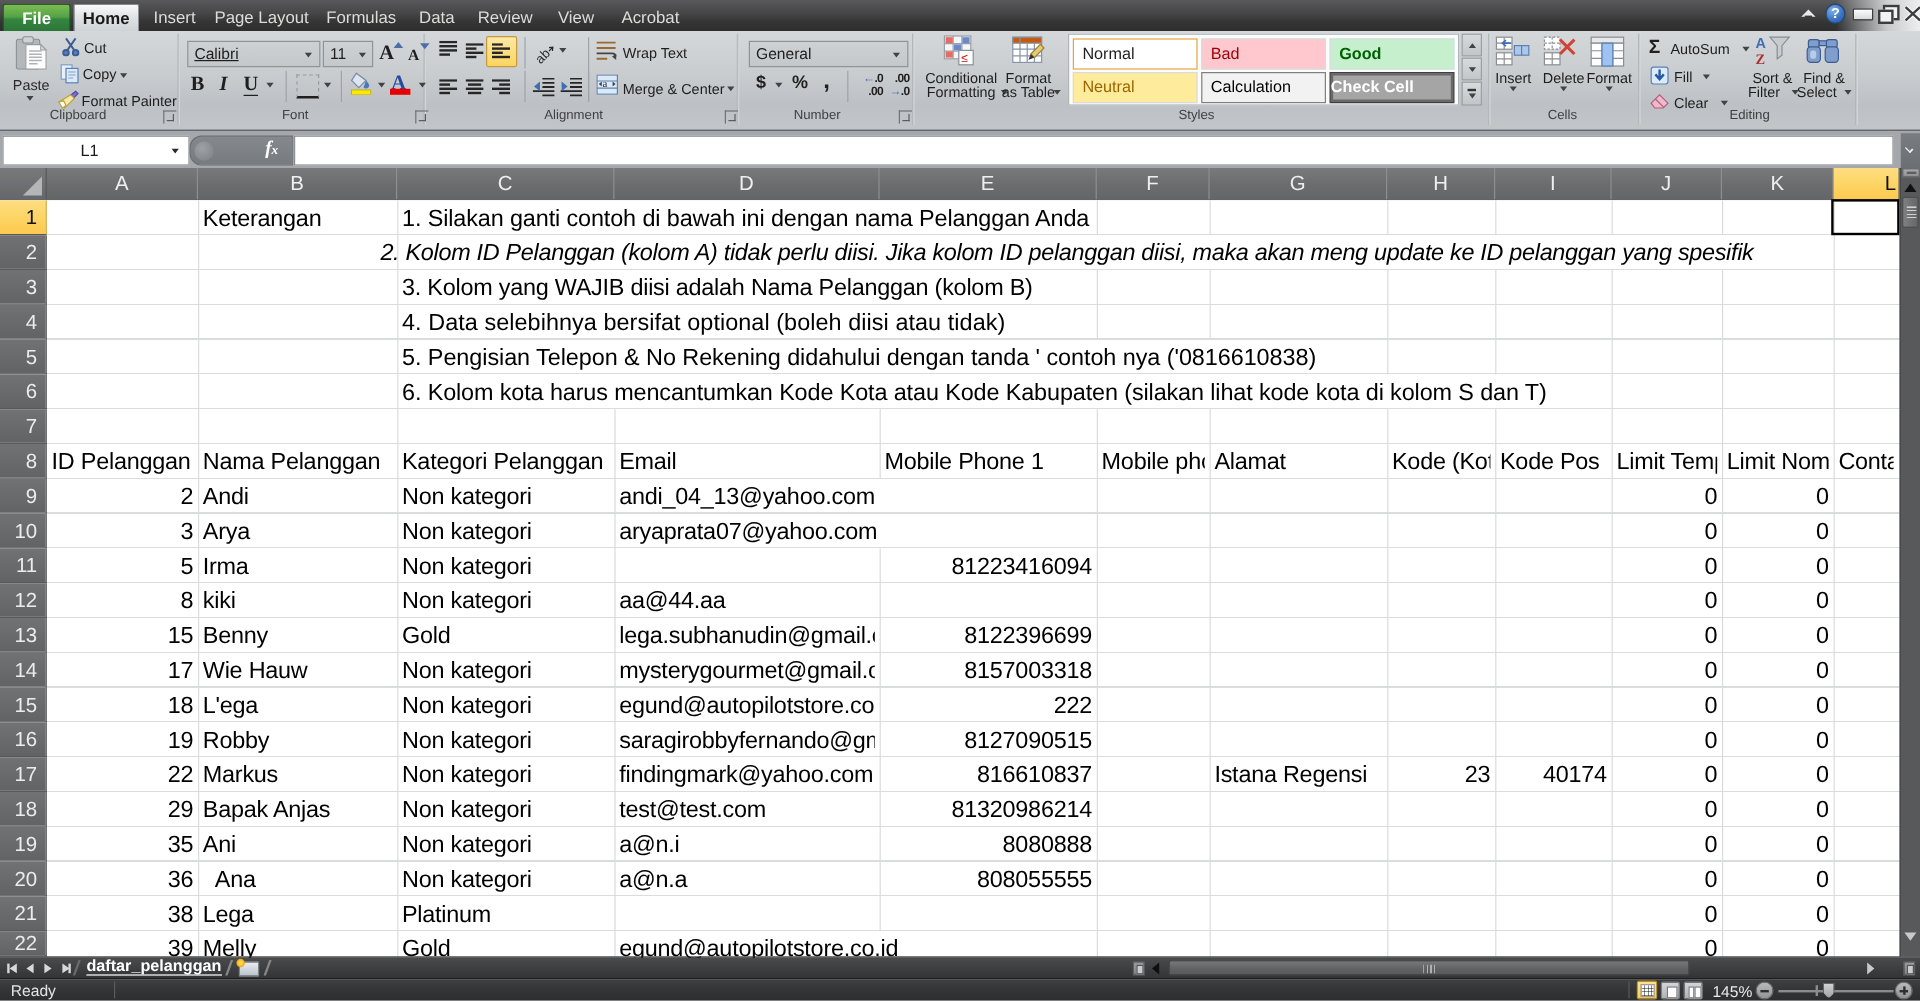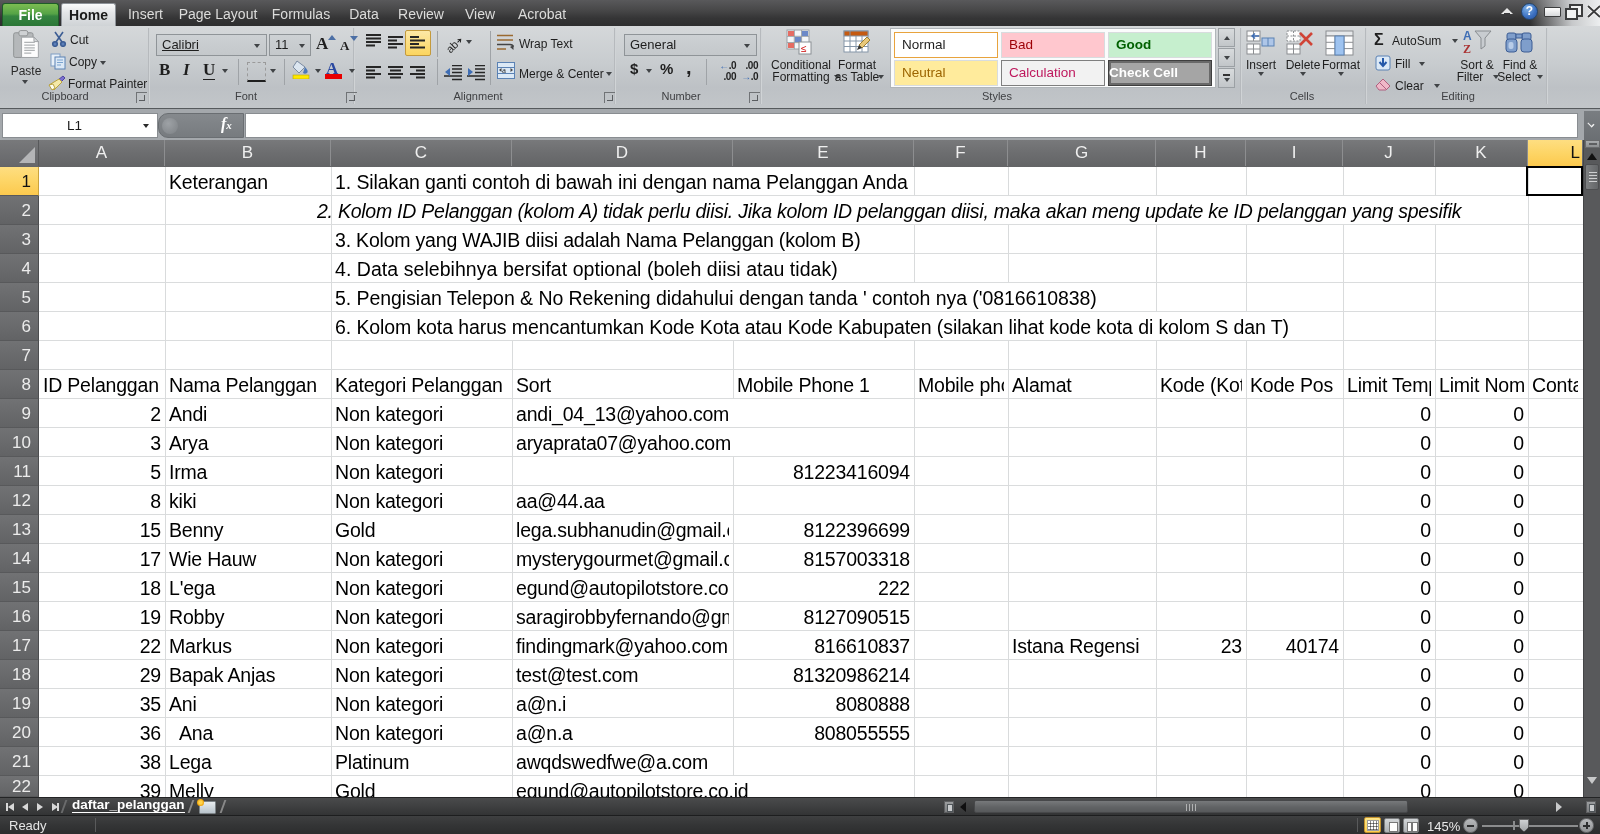--- a/index.html
+++ b/index.html
@@ -276,21 +276,21 @@
 <div class="abs" style="left:890px;top:2px;width:326px;height:60px;background:#fbfcfc;border:1px solid #b0b5b9;box-sizing:border-box;"></div>
 <div class="abs" style="left:894px;top:6px;width:104px;height:26px;background:#fff;border:1px solid #e8a33d;box-sizing:border-box;
     font-size:13.5px;color:#1f1f1f;line-height:24px;font-weight:normal;"><span style="margin-left:7px;">Normal</span></div>
 <div class="abs" style="left:1001px;top:6px;width:104px;height:26px;background:#ffc7ce;border:1px solid #d8dcde;box-sizing:border-box;
     font-size:13.5px;color:#9c0006;line-height:24px;font-weight:normal;"><span style="margin-left:7px;">Bad</span></div>
 <div class="abs" style="left:1108px;top:6px;width:104px;height:26px;background:#c6efce;border:1px solid #d8dcde;box-sizing:border-box;
     font-size:13.5px;color:#006100;line-height:24px;font-weight:normal;"><span style="margin-left:7px;font-weight:bold;">Good</span></div>
 <div class="abs" style="left:894px;top:34px;width:104px;height:26px;background:#ffeb9c;border:1px solid #d8dcde;box-sizing:border-box;
     font-size:13.5px;color:#9c6500;line-height:24px;font-weight:normal;"><span style="margin-left:7px;">Neutral</span></div>
 <div class="abs" style="left:1001px;top:34px;width:104px;height:26px;background:#f2f2f2;border:1px solid #7f7f7f;box-sizing:border-box;
-    font-size:13.5px;color:#be185d;line-height:24px;font-weight:normal;"><span style="margin-left:7px;">Calculation</span></div>
+    font-size:13.5px;color:#000000;line-height:24px;font-weight:normal;"><span style="margin-left:7px;">Calculation</span></div>
 <div class="abs" style="left:1108px;top:34px;width:104px;height:26px;background:#a5a5a5;border:1px solid #3f3f3f;box-sizing:border-box;
     font-size:13.5px;color:#fff;line-height:24px;font-weight:bold;box-shadow:inset 0 0 0 2px #696969;"><span style="margin-left:0;">Check Cell</span></div>
 <div class="abs" style="left:1218px;top:2px;width:17px;height:60px;">
 <div class="abs" style="left:0;top:0;width:17px;height:19px;background:linear-gradient(#d8dbdd,#c2c6c9);border:1px solid #9ba0a4;box-sizing:border-box;">
         <div class="dar" style="left:5px;top:7px;transform:rotate(180deg);"></div>
       </div>
 <div class="abs" style="left:0;top:20px;width:17px;height:19px;background:linear-gradient(#d8dbdd,#c2c6c9);border:1px solid #9ba0a4;box-sizing:border-box;">
         <div class="dar" style="left:5px;top:7px;"></div>
       </div>
 <div class="abs" style="left:0;top:40px;width:17px;height:20px;background:linear-gradient(#d8dbdd,#c2c6c9);border:1px solid #9ba0a4;box-sizing:border-box;">
@@ -433,21 +433,21 @@
 <div class="cell" style="left:169px;top:0px;">Keterangan</div>
 <div class="cell" style="left:335px;top:0px;letter-spacing:-0.1px;">1. Silakan ganti contoh di bawah ini dengan nama Pelanggan Anda</div>
 <div class="cell" style="left:317px;top:29px;letter-spacing:-0.25px;font-style:italic;">2. Kolom ID Pelanggan (kolom A) tidak perlu diisi. Jika kolom ID pelanggan diisi, maka akan meng update ke ID pelanggan yang spesifik</div>
 <div class="cell" style="left:335px;top:58px;">3. Kolom yang WAJIB diisi adalah Nama Pelanggan (kolom B)</div>
 <div class="cell" style="left:335px;top:87px;letter-spacing:0.05px;">4. Data selebihnya bersifat optional (boleh diisi atau tidak)</div>
 <div class="cell" style="left:335px;top:116px;letter-spacing:-0.05px;">5. Pengisian Telepon &amp; No Rekening didahului dengan tanda ' contoh nya ('0816610838)</div>
 <div class="cell" style="left:335px;top:145px;letter-spacing:-0.1px;">6. Kolom kota harus mencantumkan Kode Kota atau Kode Kabupaten (silakan lihat kode kota di kolom S dan T)</div>
 <div class="cell" style="left:43px;top:203px;">ID Pelanggan</div>
 <div class="cell" style="left:169px;top:203px;">Nama Pelanggan</div>
 <div class="cell" style="left:335px;top:203px;">Kategori Pelanggan</div>
-<div class="cell" style="left:516px;top:203px;">Sort</div>
+<div class="cell" style="left:516px;top:203px;">Email</div>
 <div class="cell" style="left:737px;top:203px;">Mobile Phone 1</div>
 <div class="cell" style="left:918px;top:203px;width:86px;overflow:hidden;">Mobile phone 2</div>
 <div class="cell" style="left:1012px;top:203px;">Alamat</div>
 <div class="cell" style="left:1160px;top:203px;width:82px;overflow:hidden;">Kode (Kota)</div>
 <div class="cell" style="left:1250px;top:203px;">Kode Pos</div>
 <div class="cell" style="left:1347px;top:203px;width:84px;overflow:hidden;">Limit Tempo</div>
 <div class="cell" style="left:1439px;top:203px;width:85px;overflow:hidden;">Limit Nominal</div>
 <div class="cell" style="left:1532px;top:203px;width:46px;overflow:hidden;">Contact</div>
 <div class="cell num" style="left:43px;top:232px;width:118px;">2</div>
 <div class="cell" style="left:169px;top:232px;">Andi</div>
@@ -525,21 +525,20 @@
 <div class="cell num" style="left:43px;top:551px;width:118px;">36</div>
 <div class="cell" style="left:169px;top:551px;margin-left:10px;">Ana</div>
 <div class="cell" style="left:335px;top:551px;">Non kategori</div>
 <div class="cell" style="left:516px;top:551px;">a@n.a</div>
 <div class="cell num" style="left:737px;top:551px;width:173px;">808055555</div>
 <div class="cell num" style="left:1347px;top:551px;width:84px;">0</div>
 <div class="cell num" style="left:1439px;top:551px;width:85px;">0</div>
 <div class="cell num" style="left:43px;top:580px;width:118px;">38</div>
 <div class="cell" style="left:169px;top:580px;">Lega</div>
 <div class="cell" style="left:335px;top:580px;">Platinum</div>
-<div class="cell" style="left:516px;top:580px;">awqdswedfwe@a.com</div>
 <div class="cell num" style="left:1347px;top:580px;width:84px;">0</div>
 <div class="cell num" style="left:1439px;top:580px;width:85px;">0</div>
 <div class="cell num" style="left:43px;top:609px;width:118px;">39</div>
 <div class="cell" style="left:169px;top:609px;">Melly</div>
 <div class="cell" style="left:335px;top:609px;">Gold</div>
 <div class="cell" style="left:516px;top:609px;">egund@autopilotstore.co.id</div>
 <div class="cell num" style="left:1347px;top:609px;width:84px;">0</div>
 <div class="cell num" style="left:1439px;top:609px;width:85px;">0</div>
 <div class="cell" style="left:1012px;top:464px;">Istana Regensi</div>
 <div class="cell num" style="left:1160px;top:464px;width:82px;">23</div>

